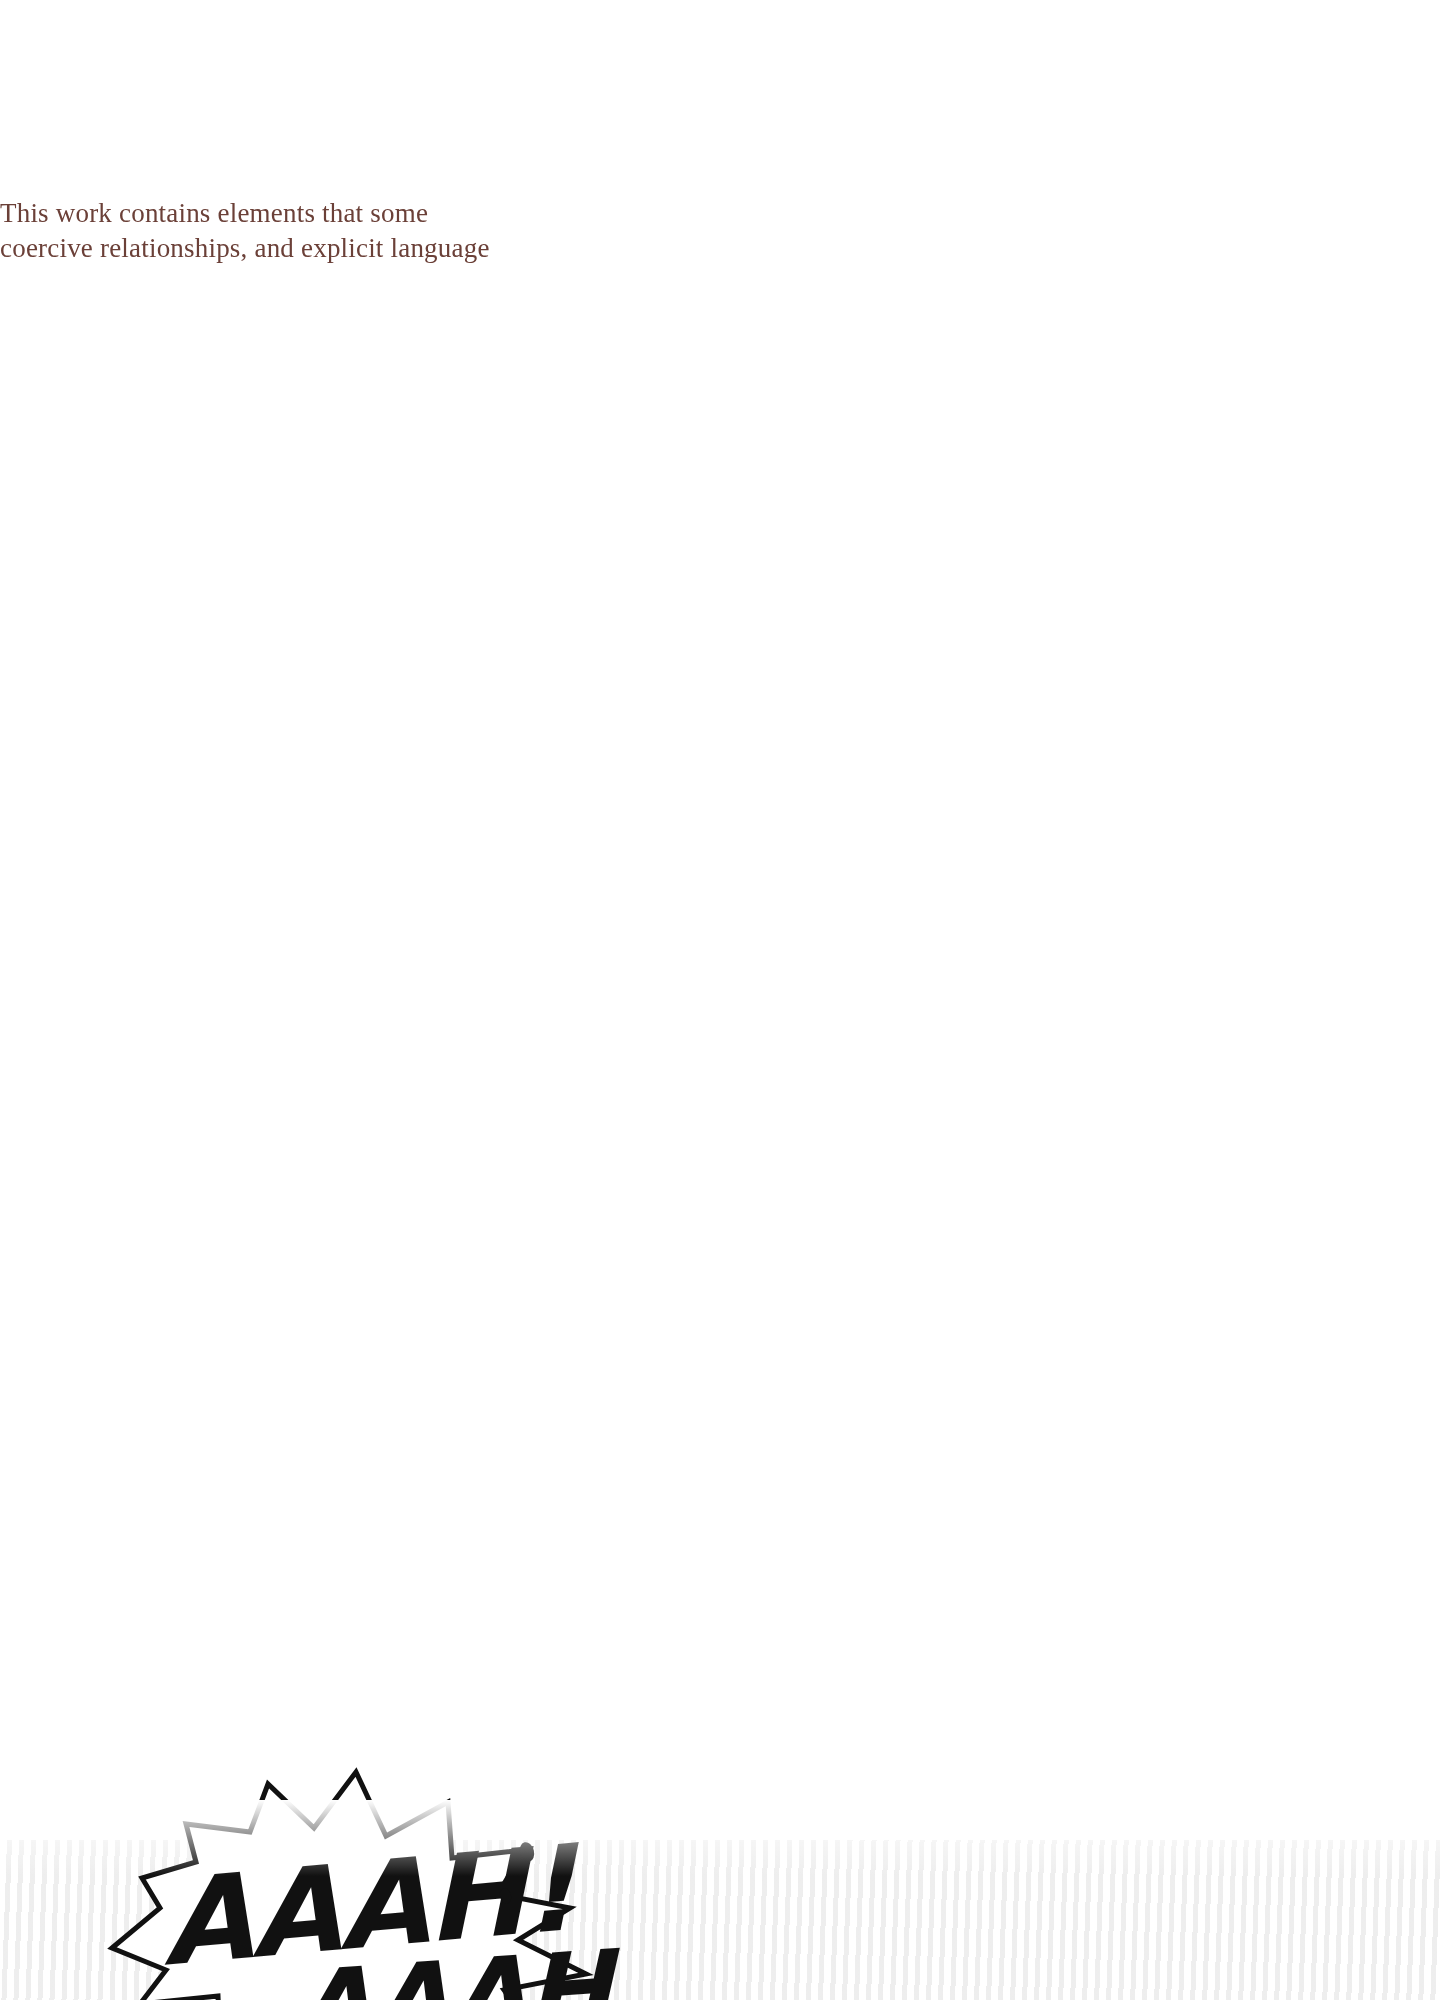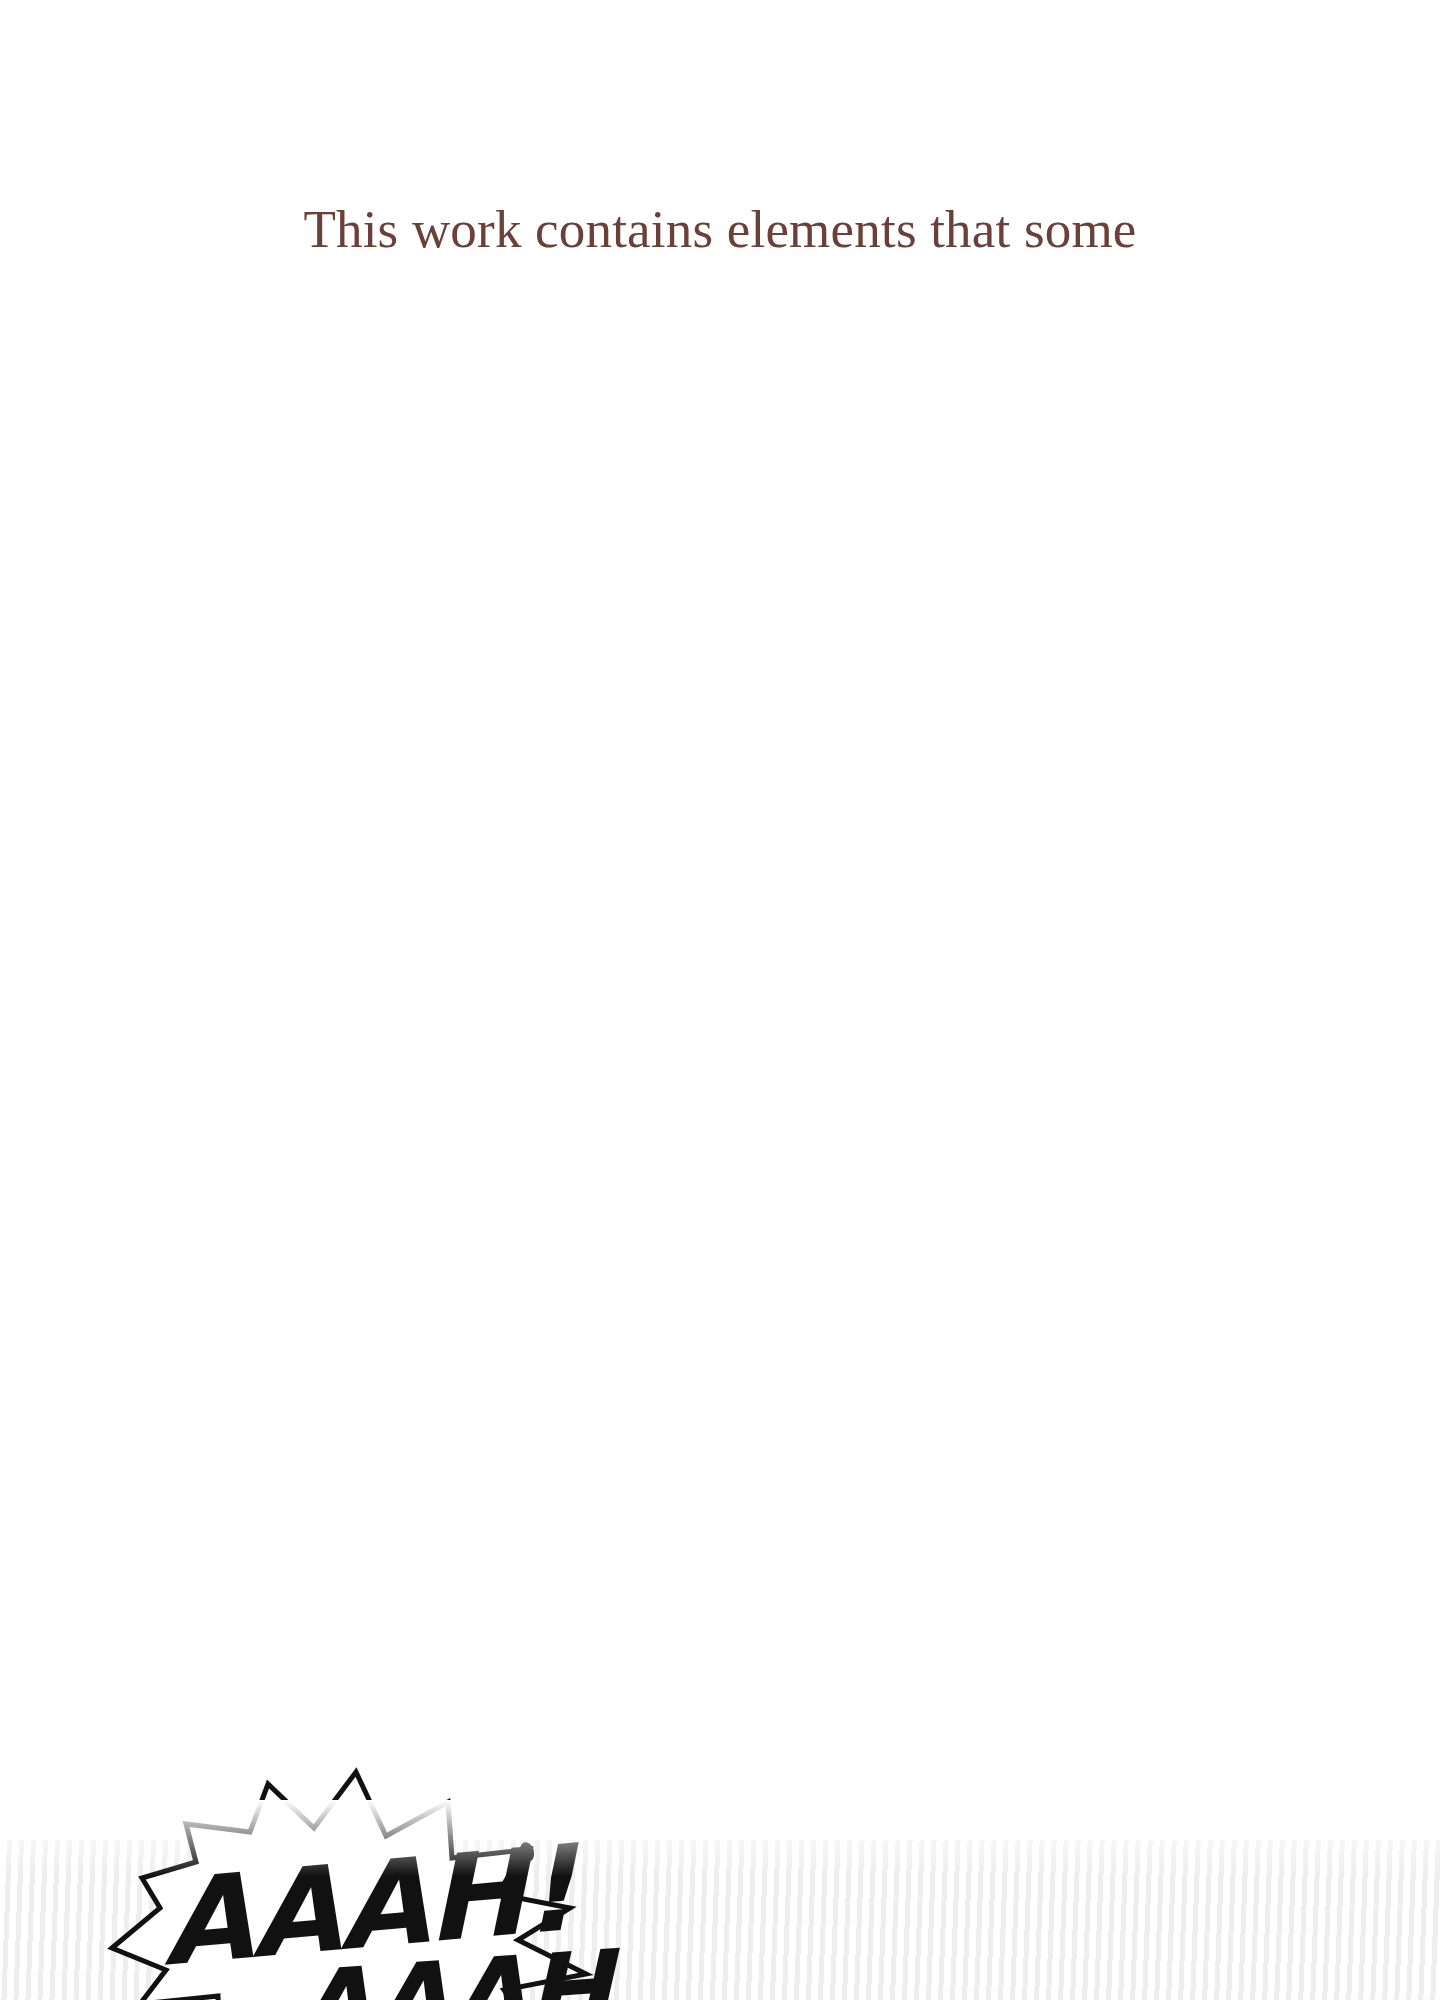--- a/index.html
+++ b/index.html
@@ -14,24 +14,23 @@
     overflow: hidden;
     font-family: "Liberation Serif", serif;
   }
 
   
   .warning-block {
     position: absolute;
     top: 196px;
     left: 0;
     width: 1440px;
-    text-align: center;
     color: #6b4038;
     font-family: "Liberation Serif", serif;
-    font-size: 53px;
+    font-size: 27px;
     line-height: 1.28;
     letter-spacing: 0.2px;
   }
   .warning-line {
     display: block;
     white-space: pre;
   }
 
   
   .comic-panel {
@@ -116,20 +115,21 @@
     border-radius: 50%;
   }
   .dot-a { left: 520px; bottom: 138px; width: 14px; height: 20px; transform: rotate(-14deg); }
   .dot-b { left: 500px; bottom: 96px;  width: 11px; height: 16px; transform: rotate(-14deg); }
 </style>
 </head>
 <body>
 
 <div class="warning-block">
   <span class="warning-line">This work contains elements that some</span>
+  <span class="warning-line">coercive relationships, and explicit language</span>
 </div>
 
 <div class="comic-panel">
 
   <div class="panel-hatch"></div>
 
   <div class="burst">
     <svg viewBox="0 0 530 300" preserveAspectRatio="none" aria-hidden="true">
       <path d="M 12,190
                L 60,150

